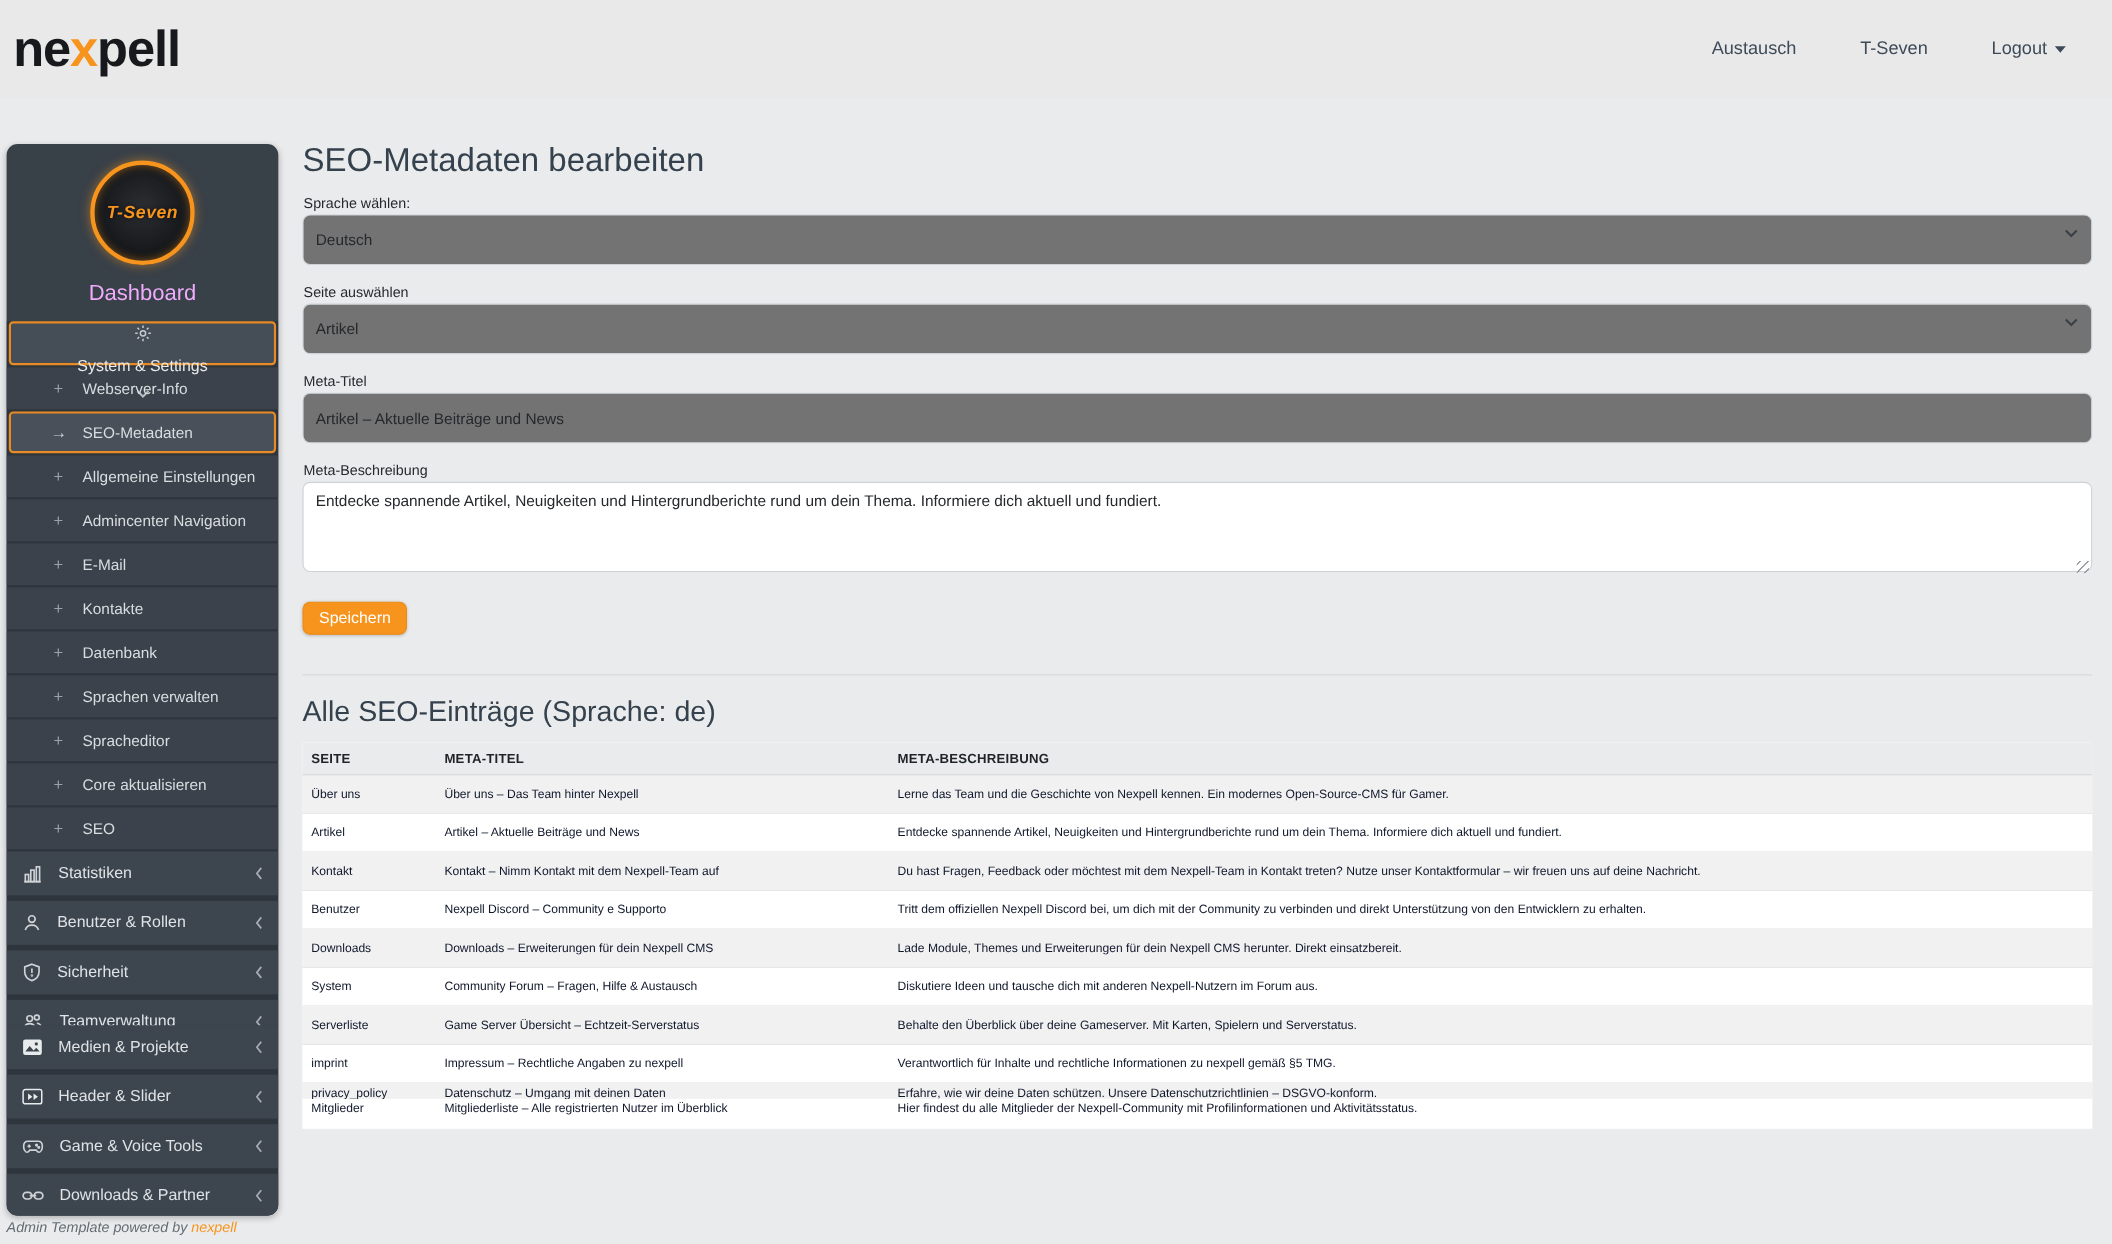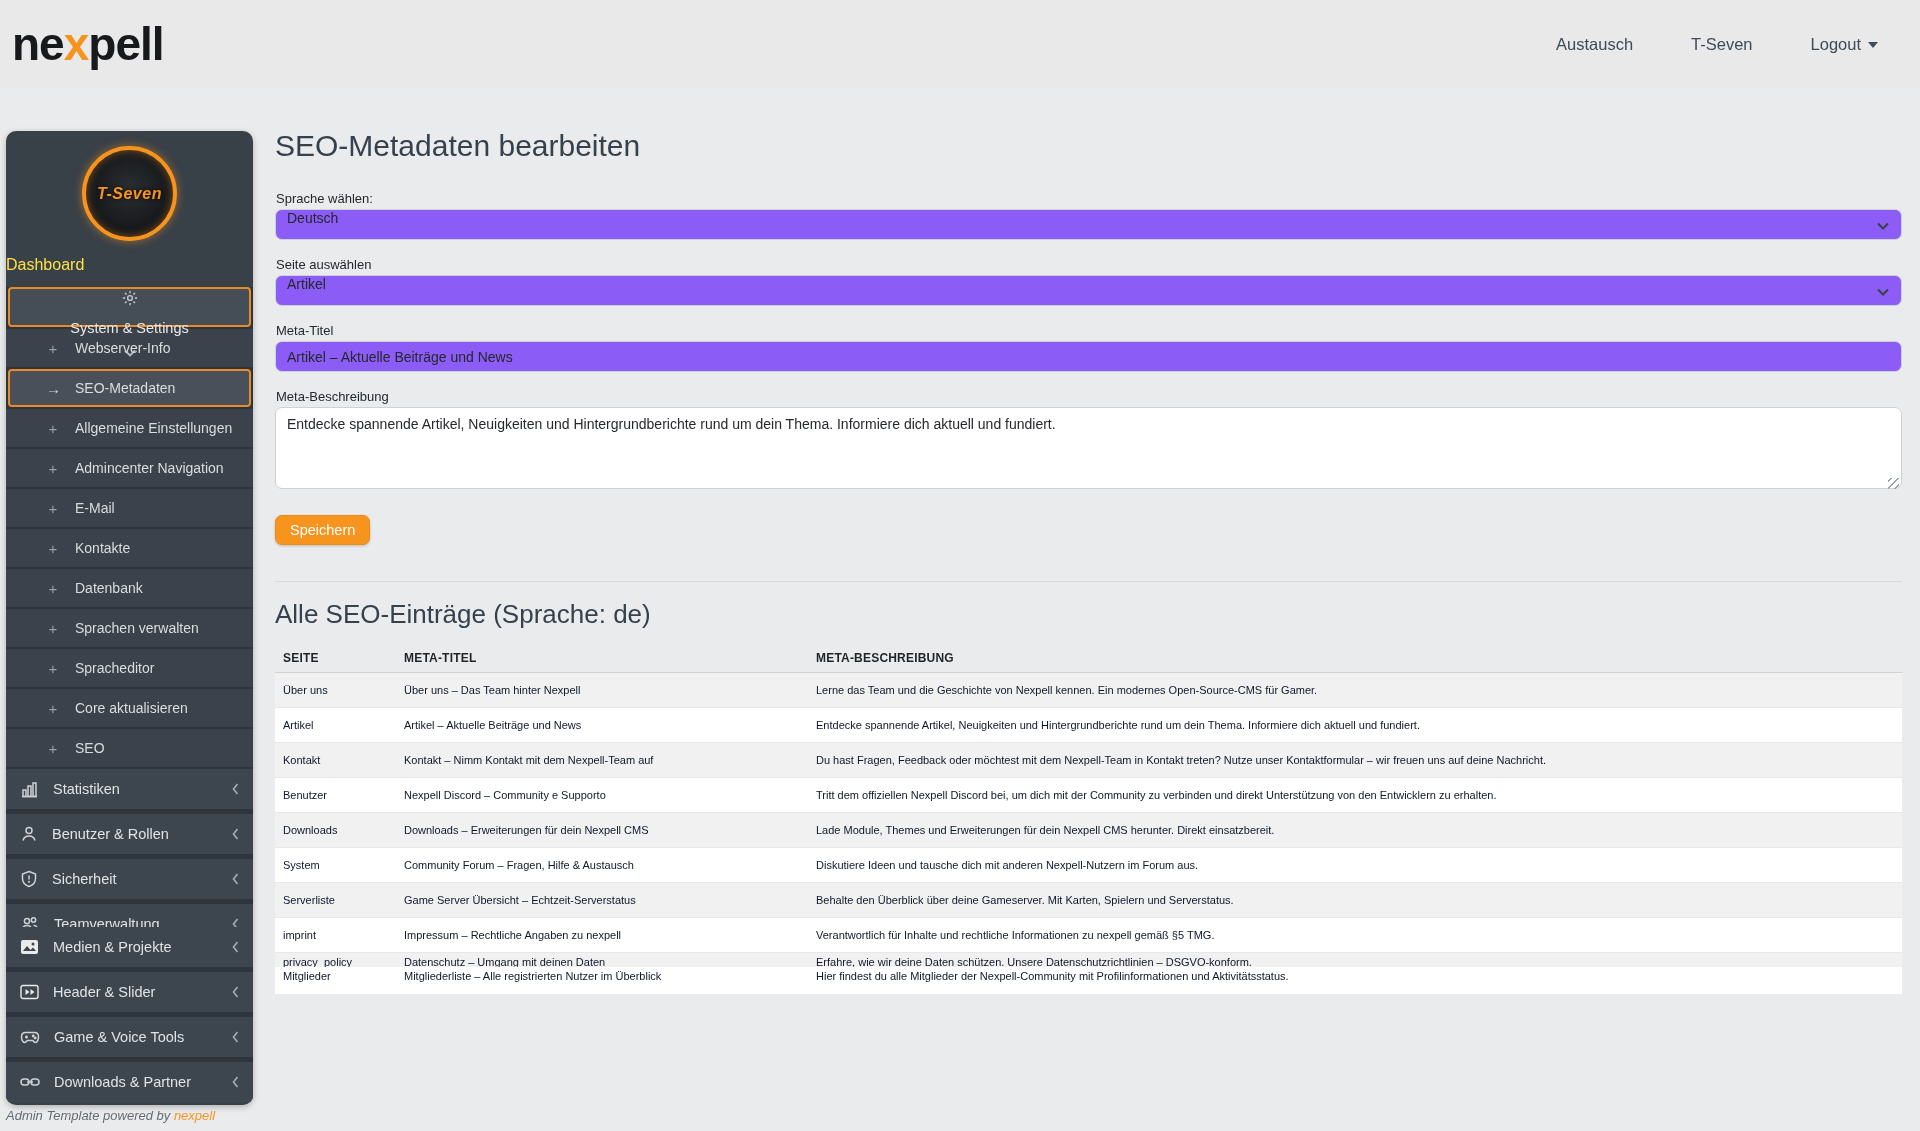--- a/index.html
+++ b/index.html
@@ -24,21 +24,21 @@
   
   .sidebar { position:absolute; left:6px; top:131px; width:247px; height:974px;
     background:#384048; border-radius:10px; padding:8px 0 0 0; overflow:hidden;
     box-shadow:0 2px 6px rgba(0,0,0,.25); }
   .sb-logo { width:95px; height:95px; border-radius:50%; margin:7px auto 0;
     border:4px solid #f7941e; background:radial-gradient(circle at 50% 45%, #2b2e32 0%, #141619 70%);
     display:flex; align-items:center; justify-content:center;
     box-shadow:0 0 10px rgba(247,148,30,.55), inset 0 0 8px rgba(247,148,30,.5); }
   .sb-logo-text { color:#f7941e; font-style:italic; font-weight:bold; font-size:16px;
     text-shadow:0 0 4px rgba(0,0,0,.8); letter-spacing:.5px; }
-  .sb-dashboard { color:#fde047; font-size:16px; margin-top:15px; }
+  .sb-dashboard { text-align:center; color:#f0abfc; font-size:20px; margin-top:15px; }
   .sb-menu { margin-top:13px; background:#2f353c; }
 
   .sb-parent { height:40px; display:flex; align-items:center; gap:13px; padding:0 14px;
     background:#454d57; border:2px solid #e98b24; border-radius:4px;
     margin:0 2px 2px 2px; color:#e8eaec; font-size:14.5px; cursor:pointer;flex-direction:column; }
   .sb-parent svg.mi { flex:0 0 auto; }
   .sb-parent .grow, .sb-section .grow { flex:1; }
 
   .sb-subitem { height:38px; margin-bottom:2px; display:flex; align-items:center; gap:15px;
     padding:0 14px 0 40px; background:#3b424b; color:#d9dde0; font-size:14px; cursor:pointer; }
@@ -53,25 +53,25 @@
   .sb-section.clipped .sec-inner { display:flex; align-items:center; gap:14px; height:40px; width:100%; }
   .sec-inner { display:flex; align-items:center; gap:14px; width:100%; }
   .chev { flex:0 0 auto; opacity:.85; }
 
   .sb-footer { position:absolute; left:6px; top:1108px; width:247px; text-align:left;
     font-style:italic; font-size:13px; color:#636c74; }
   .sb-footer .brand { color:#f7941e; font-style:italic; }
 
   
   .main { position:absolute; left:275px; top:129px; width:1627px; }
-  .page-title { font-size:30px; font-weight:normal; color:#35424e; margin-bottom:28px; }
+  .page-title { font-size:30px; font-weight:normal; color:#35424e; margin-bottom:14px; }
   .f-label { font-size:13px; color:#24292e; margin:0 0 3px 1px; }
   .f-label.mt { margin-top:17px; }
-  .sel, .inp { width:100%; height:31px; background:#8b5cf6; border:1px solid #cdd2d6;
-    border-radius:7px; font-size:14px; color:#25282c; display:flex; align-items:flex-start;
+  .sel, .inp { width:100%; height:46px; background:#737373; border:1px solid #cdd2d6;
+    border-radius:7px; font-size:14px; color:#25282c; display:flex; align-items:center;
     padding:0 34px 0 11px; position:relative; cursor:pointer;
     font-family:"Liberation Sans","DejaVu Sans",sans-serif; }
   .inp { cursor:text; padding-right:11px; }
   input.inp { display:block; line-height:29px; }
   .sel .sel-chev { position:absolute; right:12px; top:12px; }
   .txt { width:100%; height:82px; background:#fff; border:1px solid #cdd2d6; border-radius:7px;
     font-size:14px; color:#25282c; padding:8px 11px; resize:none;
     font-family:"Liberation Sans","DejaVu Sans",sans-serif; position:relative; }
   .txt-wrap { position:relative; }
   .grip { position:absolute; right:3px; bottom:4px; width:11px; height:11px; pointer-events:none;

